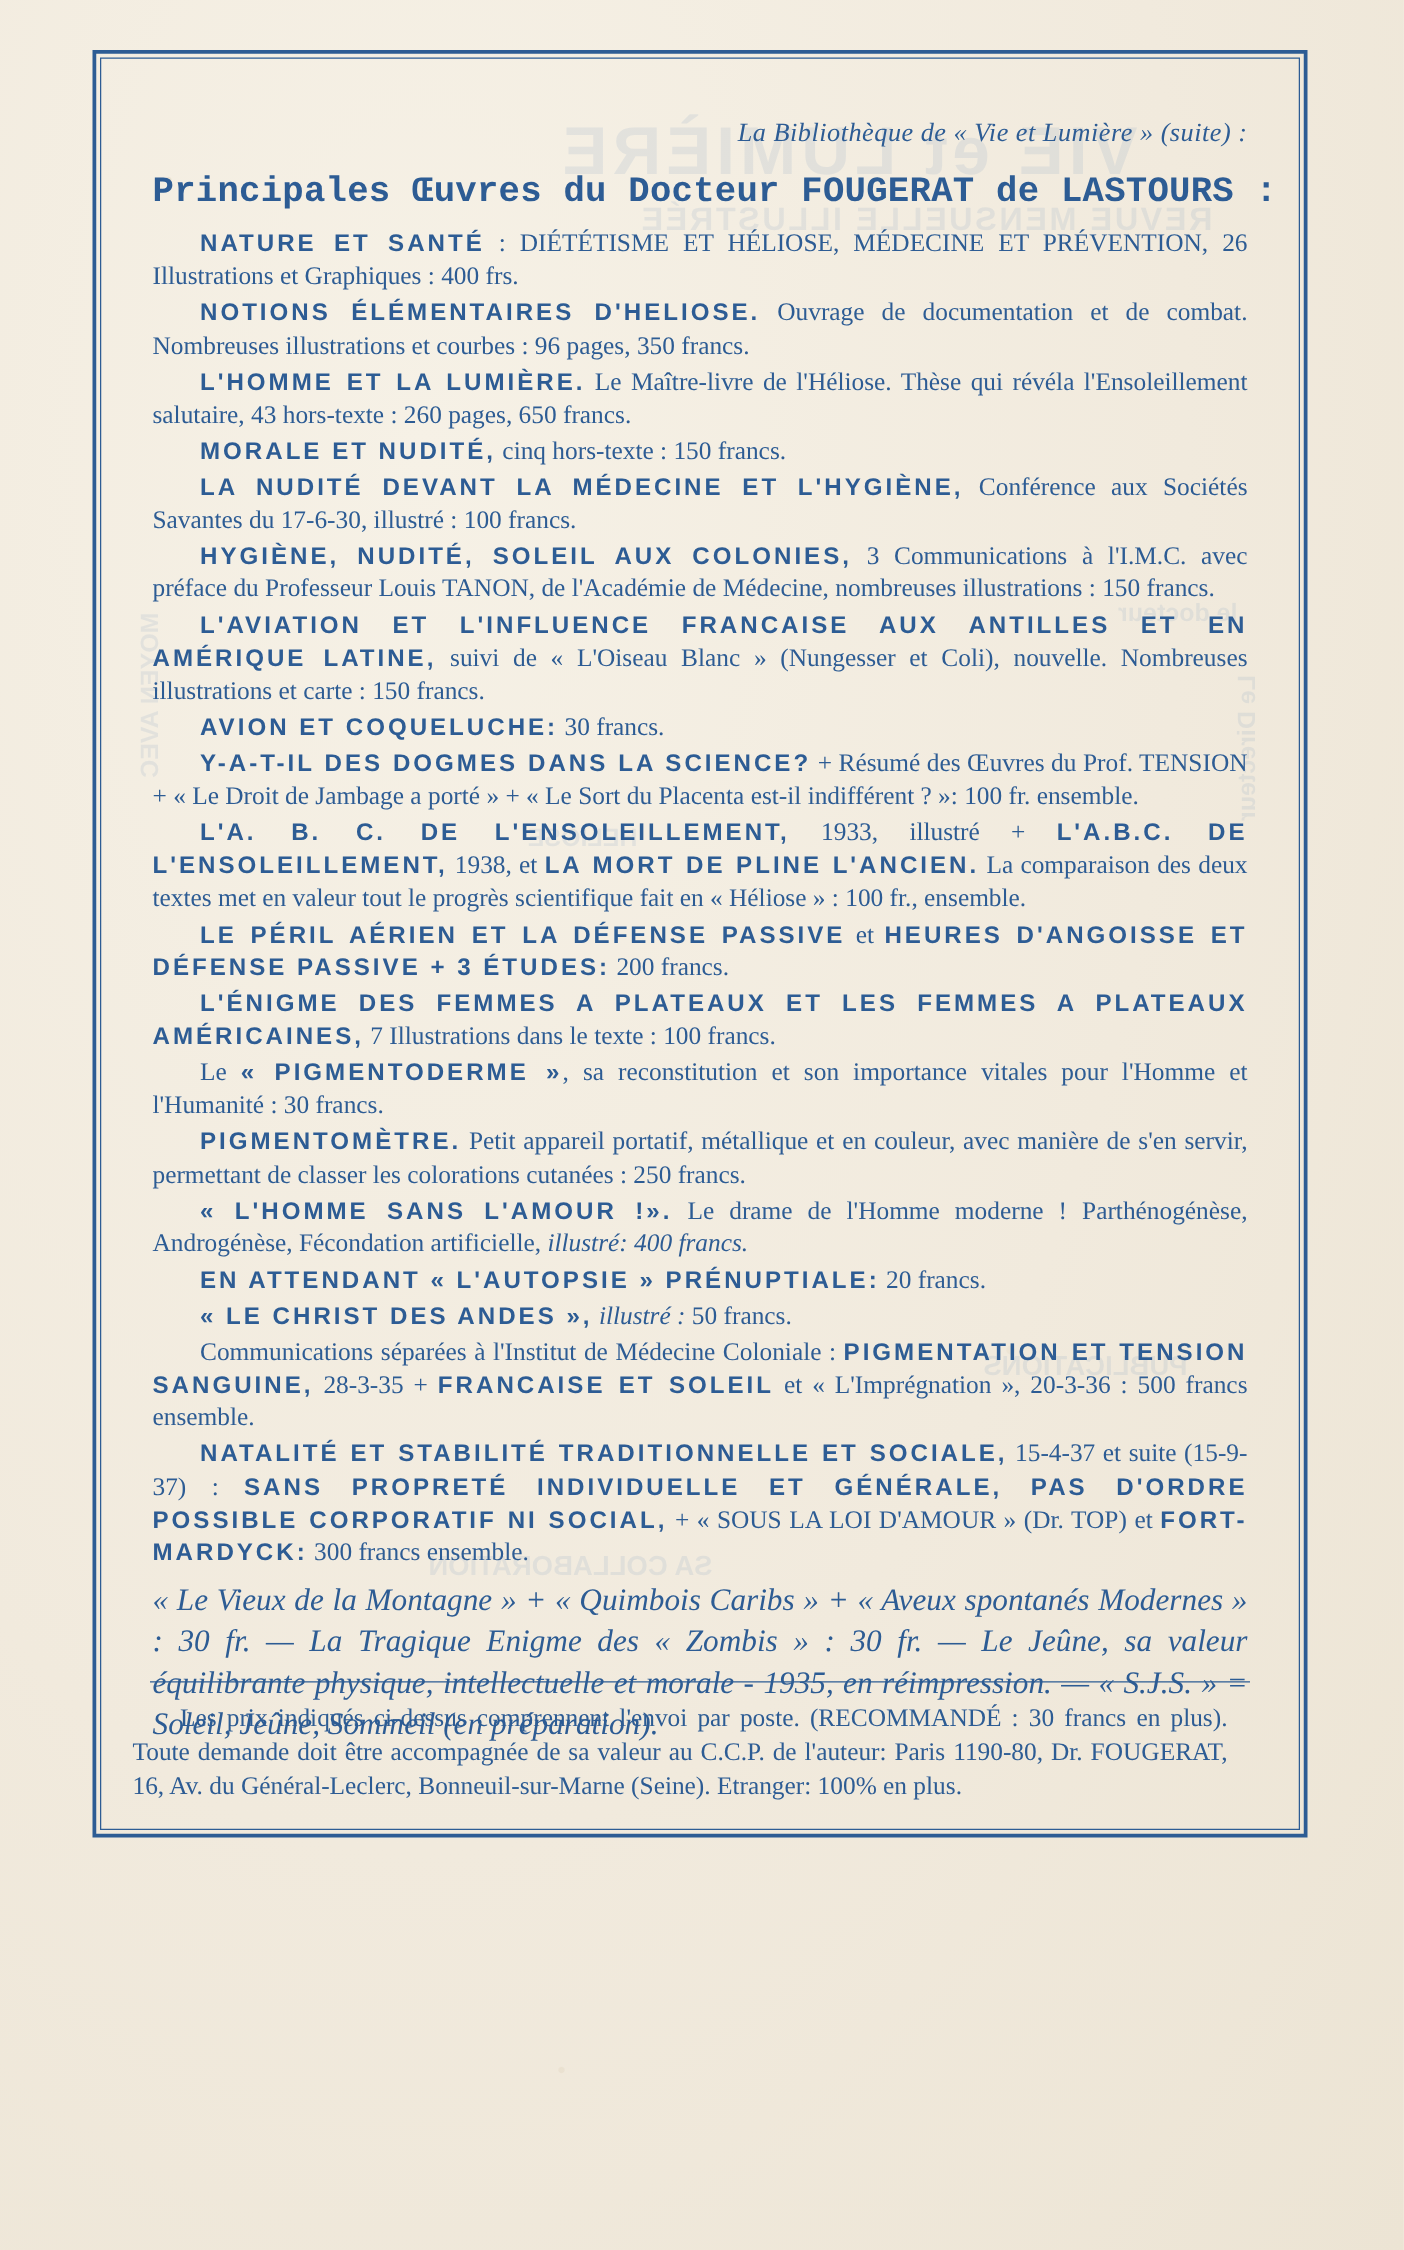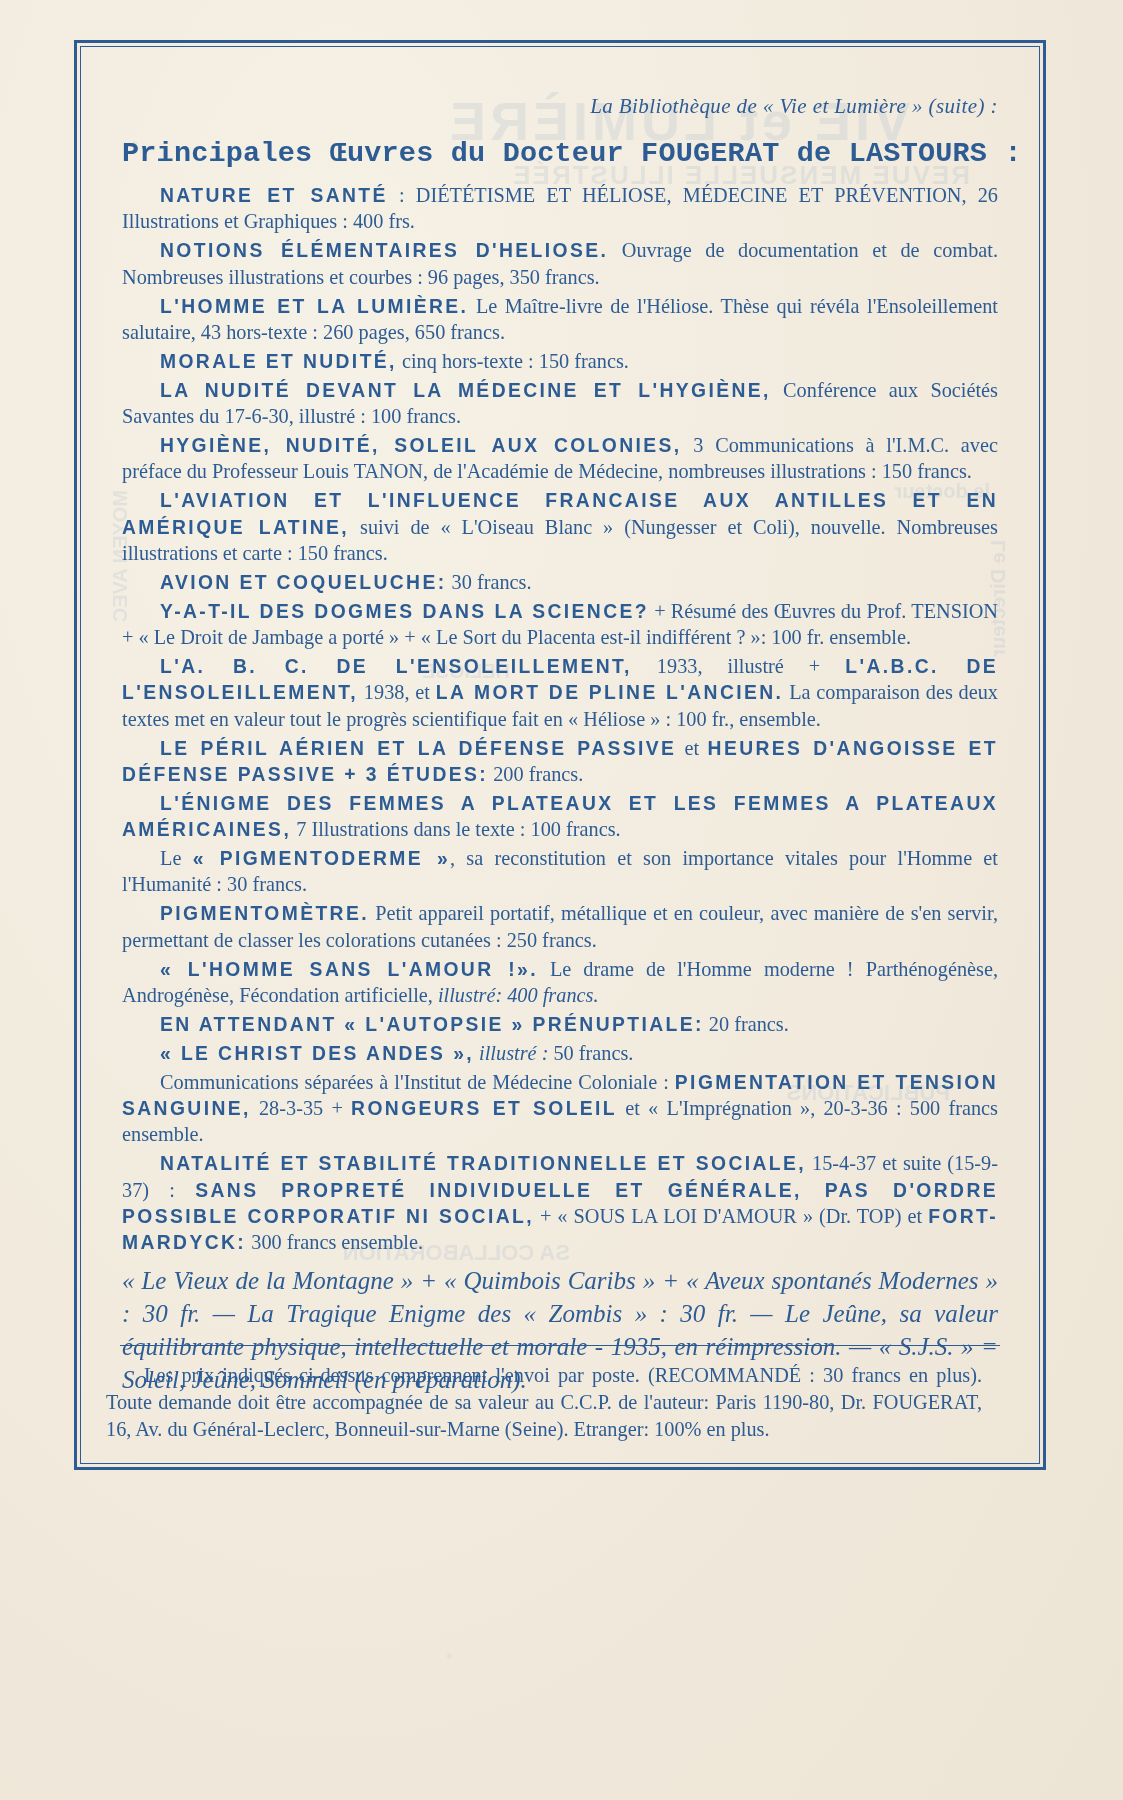--- a/index.html
+++ b/index.html
@@ -194,21 +194,21 @@
     <p class="entry"><span>Le </span><span class="ttl wide">« PIGMENTODERME »</span><span>, sa reconstitution et son importance vitales pour l'Homme et l'Humanité : 30 francs.</span></p>
 
     <p class="entry"><span class="ttl wide">PIGMENTOMÈTRE.</span><span> Petit appareil portatif, métallique et en couleur, avec manière de s'en servir, permettant de classer les colorations cutanées : 250 francs.</span></p>
 
     <p class="entry"><span class="ttl wide">« L'HOMME SANS L'AMOUR !».</span><span> Le drame de l'Homme moderne ! Parthénogénèse, Androgénèse, Fécondation artificielle, </span><span class="it">illustré: 400 francs.</span></p>
 
     <p class="entry"><span class="ttl wide">EN ATTENDANT « L'AUTOPSIE » PRÉNUPTIALE:</span><span> 20 francs.</span></p>
 
     <p class="entry"><span class="ttl wide">« LE CHRIST DES ANDES »,</span><span class="it"> illustré :</span><span> 50 francs.</span></p>
 
-    <p class="entry"><span>Communications séparées à l'Institut de Médecine Coloniale :</span> <span class="ttl wide">PIGMENTATION ET TENSION SANGUINE,</span><span> 28-3-35 + </span><span class="ttl wide">RONGEURS ET SOLEIL</span><span> et « L'Imprégnation », 20-3-36 : 500 francs ensemble.</span></p>
+    <p class="entry"><span>Communications séparées à l'Institut de Médecine Coloniale :</span> <span class="ttl wide">PIGMENTATION ET TENSION SANGUINE,</span><span> 28-3-35 + </span><span class="ttl wide">FRANCAISE ET SOLEIL</span><span> et « L'Imprégnation », 20-3-36 : 500 francs ensemble.</span></p>
 
     <p class="entry"><span class="ttl wide">NATALITÉ ET STABILITÉ TRADITIONNELLE ET SOCIALE,</span><span> 15-4-37 et suite (15-9-37) : </span><span class="ttl wide">SANS PROPRETÉ INDIVIDUELLE ET GÉNÉRALE, PAS D'ORDRE POSSIBLE CORPORATIF NI SOCIAL,</span><span> + « SOUS LA LOI D'AMOUR » (Dr. TOP) et </span><span class="ttl wide">FORT-MARDYCK:</span><span> 300 francs ensemble.</span></p>
 
     <p class="italblock">« Le Vieux de la Montagne » + « Quimbois Caribs » + « Aveux spontanés Modernes » : 30 fr. — La Tragique Enigme des « Zombis » : 30 fr. — Le Jeûne, sa valeur équilibrante physique, intellectuelle et morale - 1935, en réimpression. — « S.J.S. » = Soleil, Jeûne, Sommeil (en préparation).</p>
   </div>
 
   <div class="rule"></div>
 
   <div class="footer">
     <div class="f1">Les prix indiqués ci-dessus comprennent l'envoi par poste. (RECOMMANDÉ : 30 francs en plus). Toute demande doit être accompagnée de sa valeur au C.C.P. de l'auteur: Paris 1190-80, Dr. FOUGERAT, 16, Av. du Général-Leclerc, Bonneuil-sur-Marne (Seine). Etranger: 100% en plus.</div>

